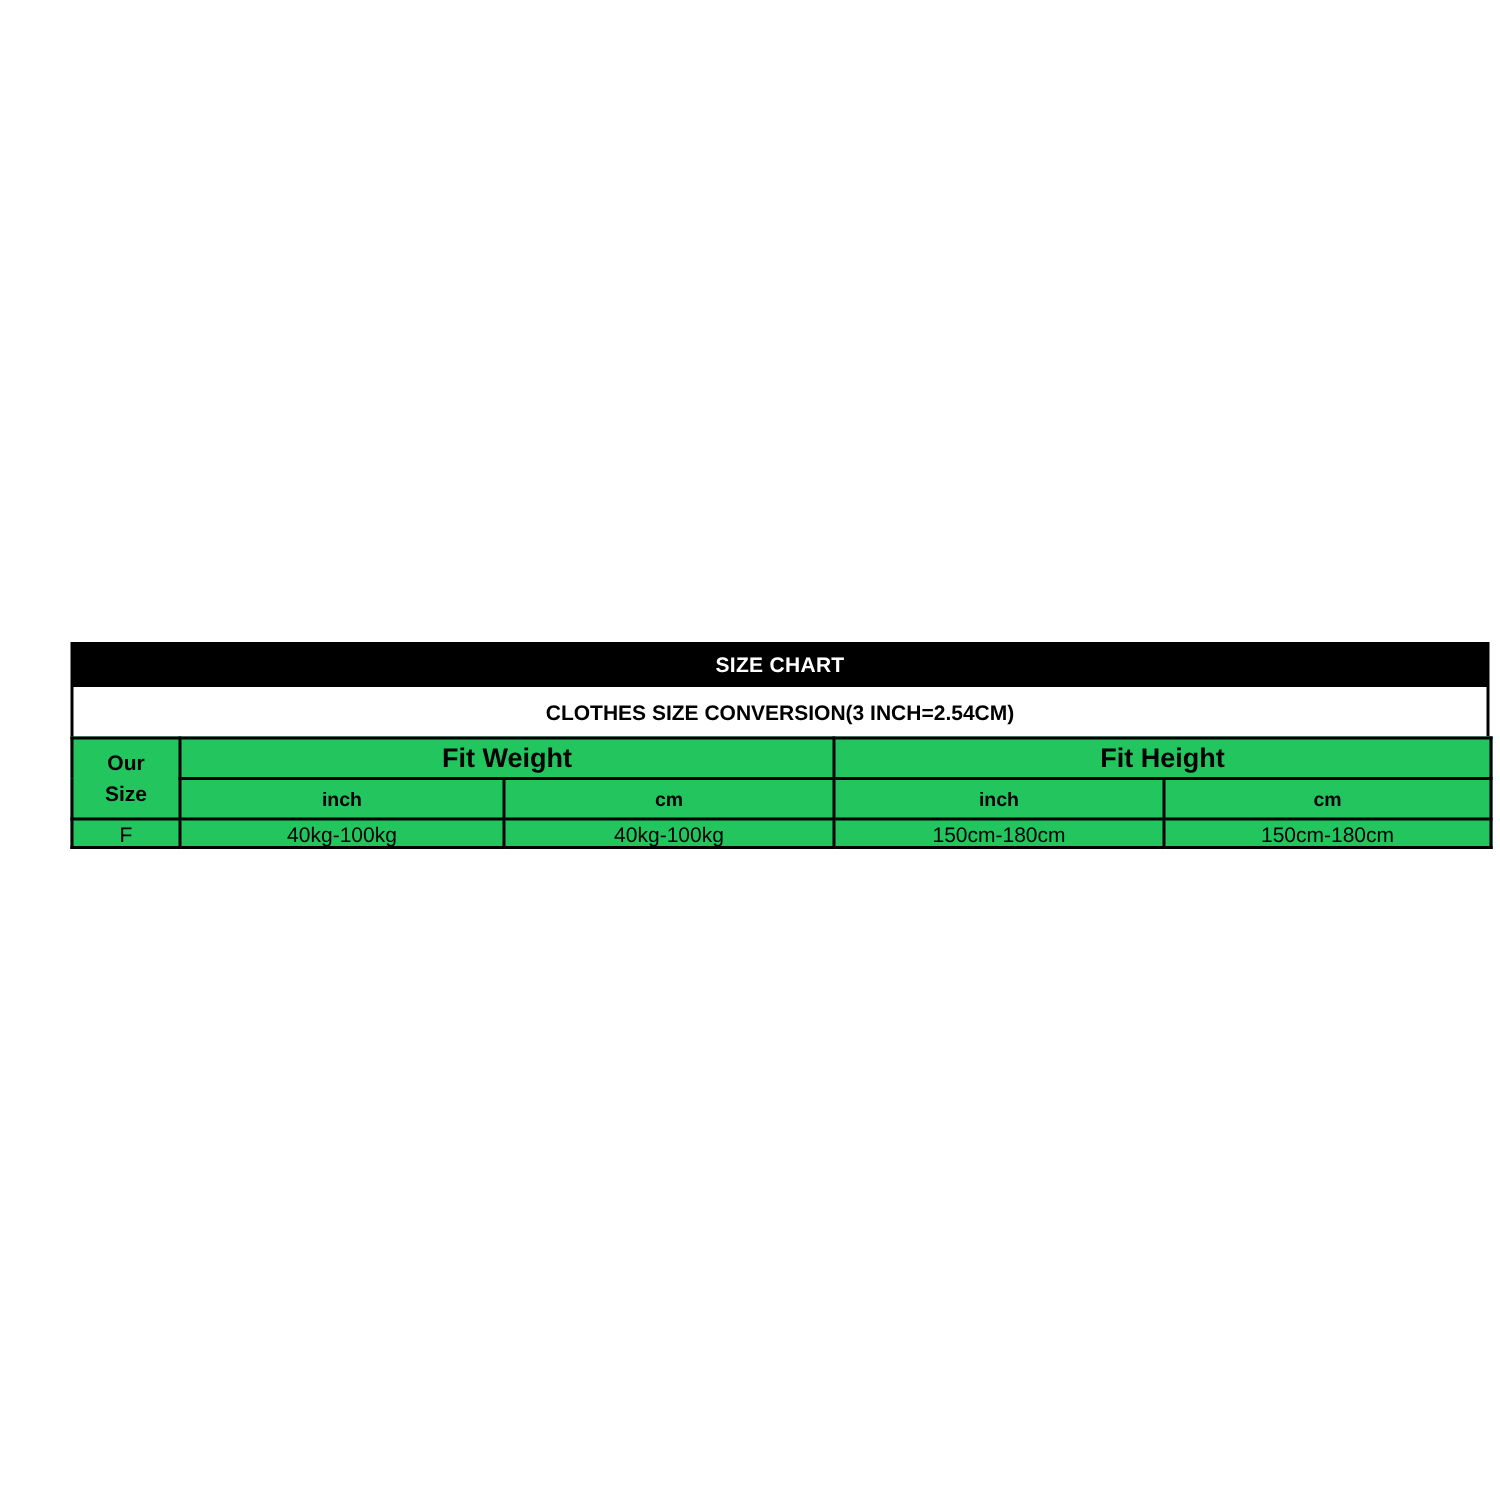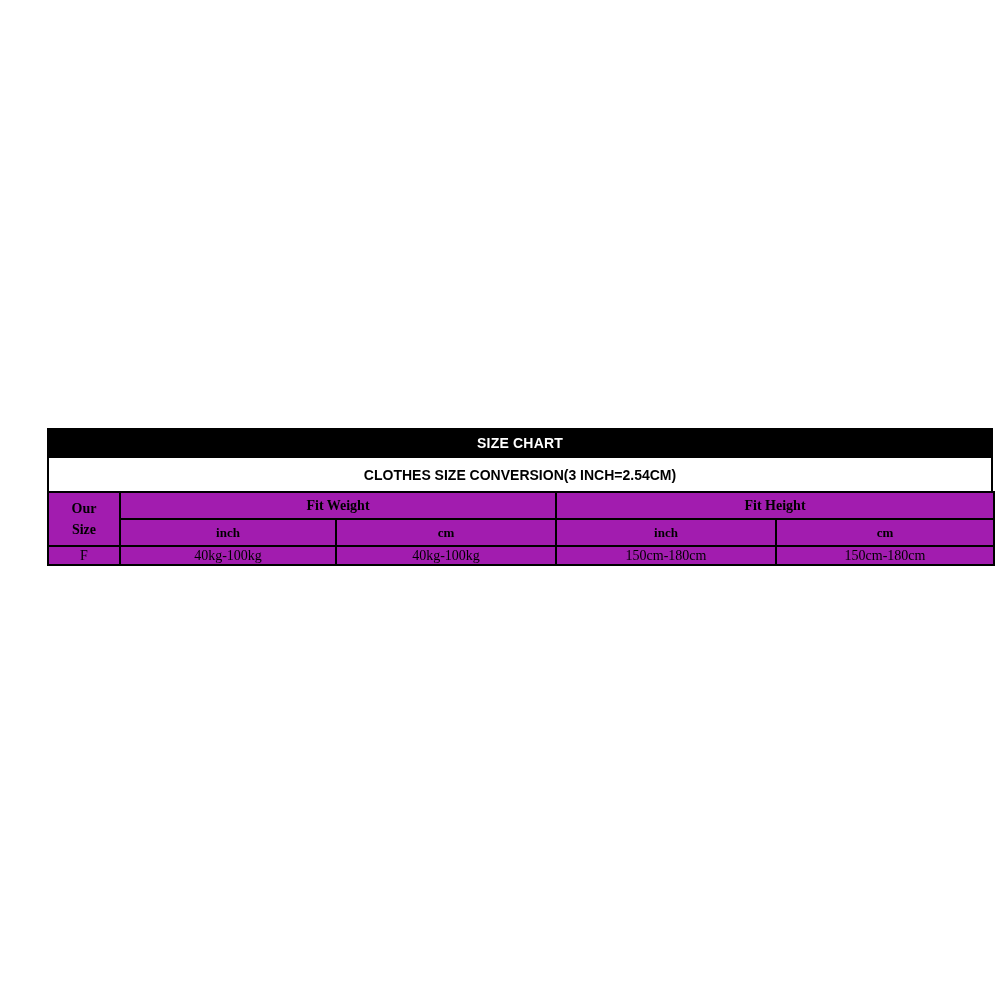--- a/index.html
+++ b/index.html
@@ -46,43 +46,42 @@
     align-items: center;
     justify-content: center;
     color: #000000;
     font-size: 14px;
     font-weight: bold;
   }
   table.size-table {
     width: 100%;
     border-collapse: collapse;
     table-layout: fixed;
-    background: #a21caf;
+    background: #22c55e;
     color: #000000;
-    font-family: Liberation Serif, serif;
   }
   table.size-table th,
   table.size-table td {
     border: 2px solid #000000;
     text-align: center;
     vertical-align: middle;
     padding: 0;
     overflow: hidden;
     white-space: nowrap;
   }
   tr.group-row    { height: 27px; }
   tr.subhead-row  { height: 27px; }
   tr.data-row     { height: 19px; }
   th.corner-cell {
     font-size: 14px;
     font-weight: bold;
     line-height: 21px;
   }
   th.group-cell {
-    font-size: 14px;
+    font-size: 18px;
     font-weight: bold;
   }
   th.sub-cell {
     font-size: 13px;
     font-weight: bold;
   }
   td.value-cell, td.size-cell {
     font-size: 14px;
     font-weight: normal;
   }

